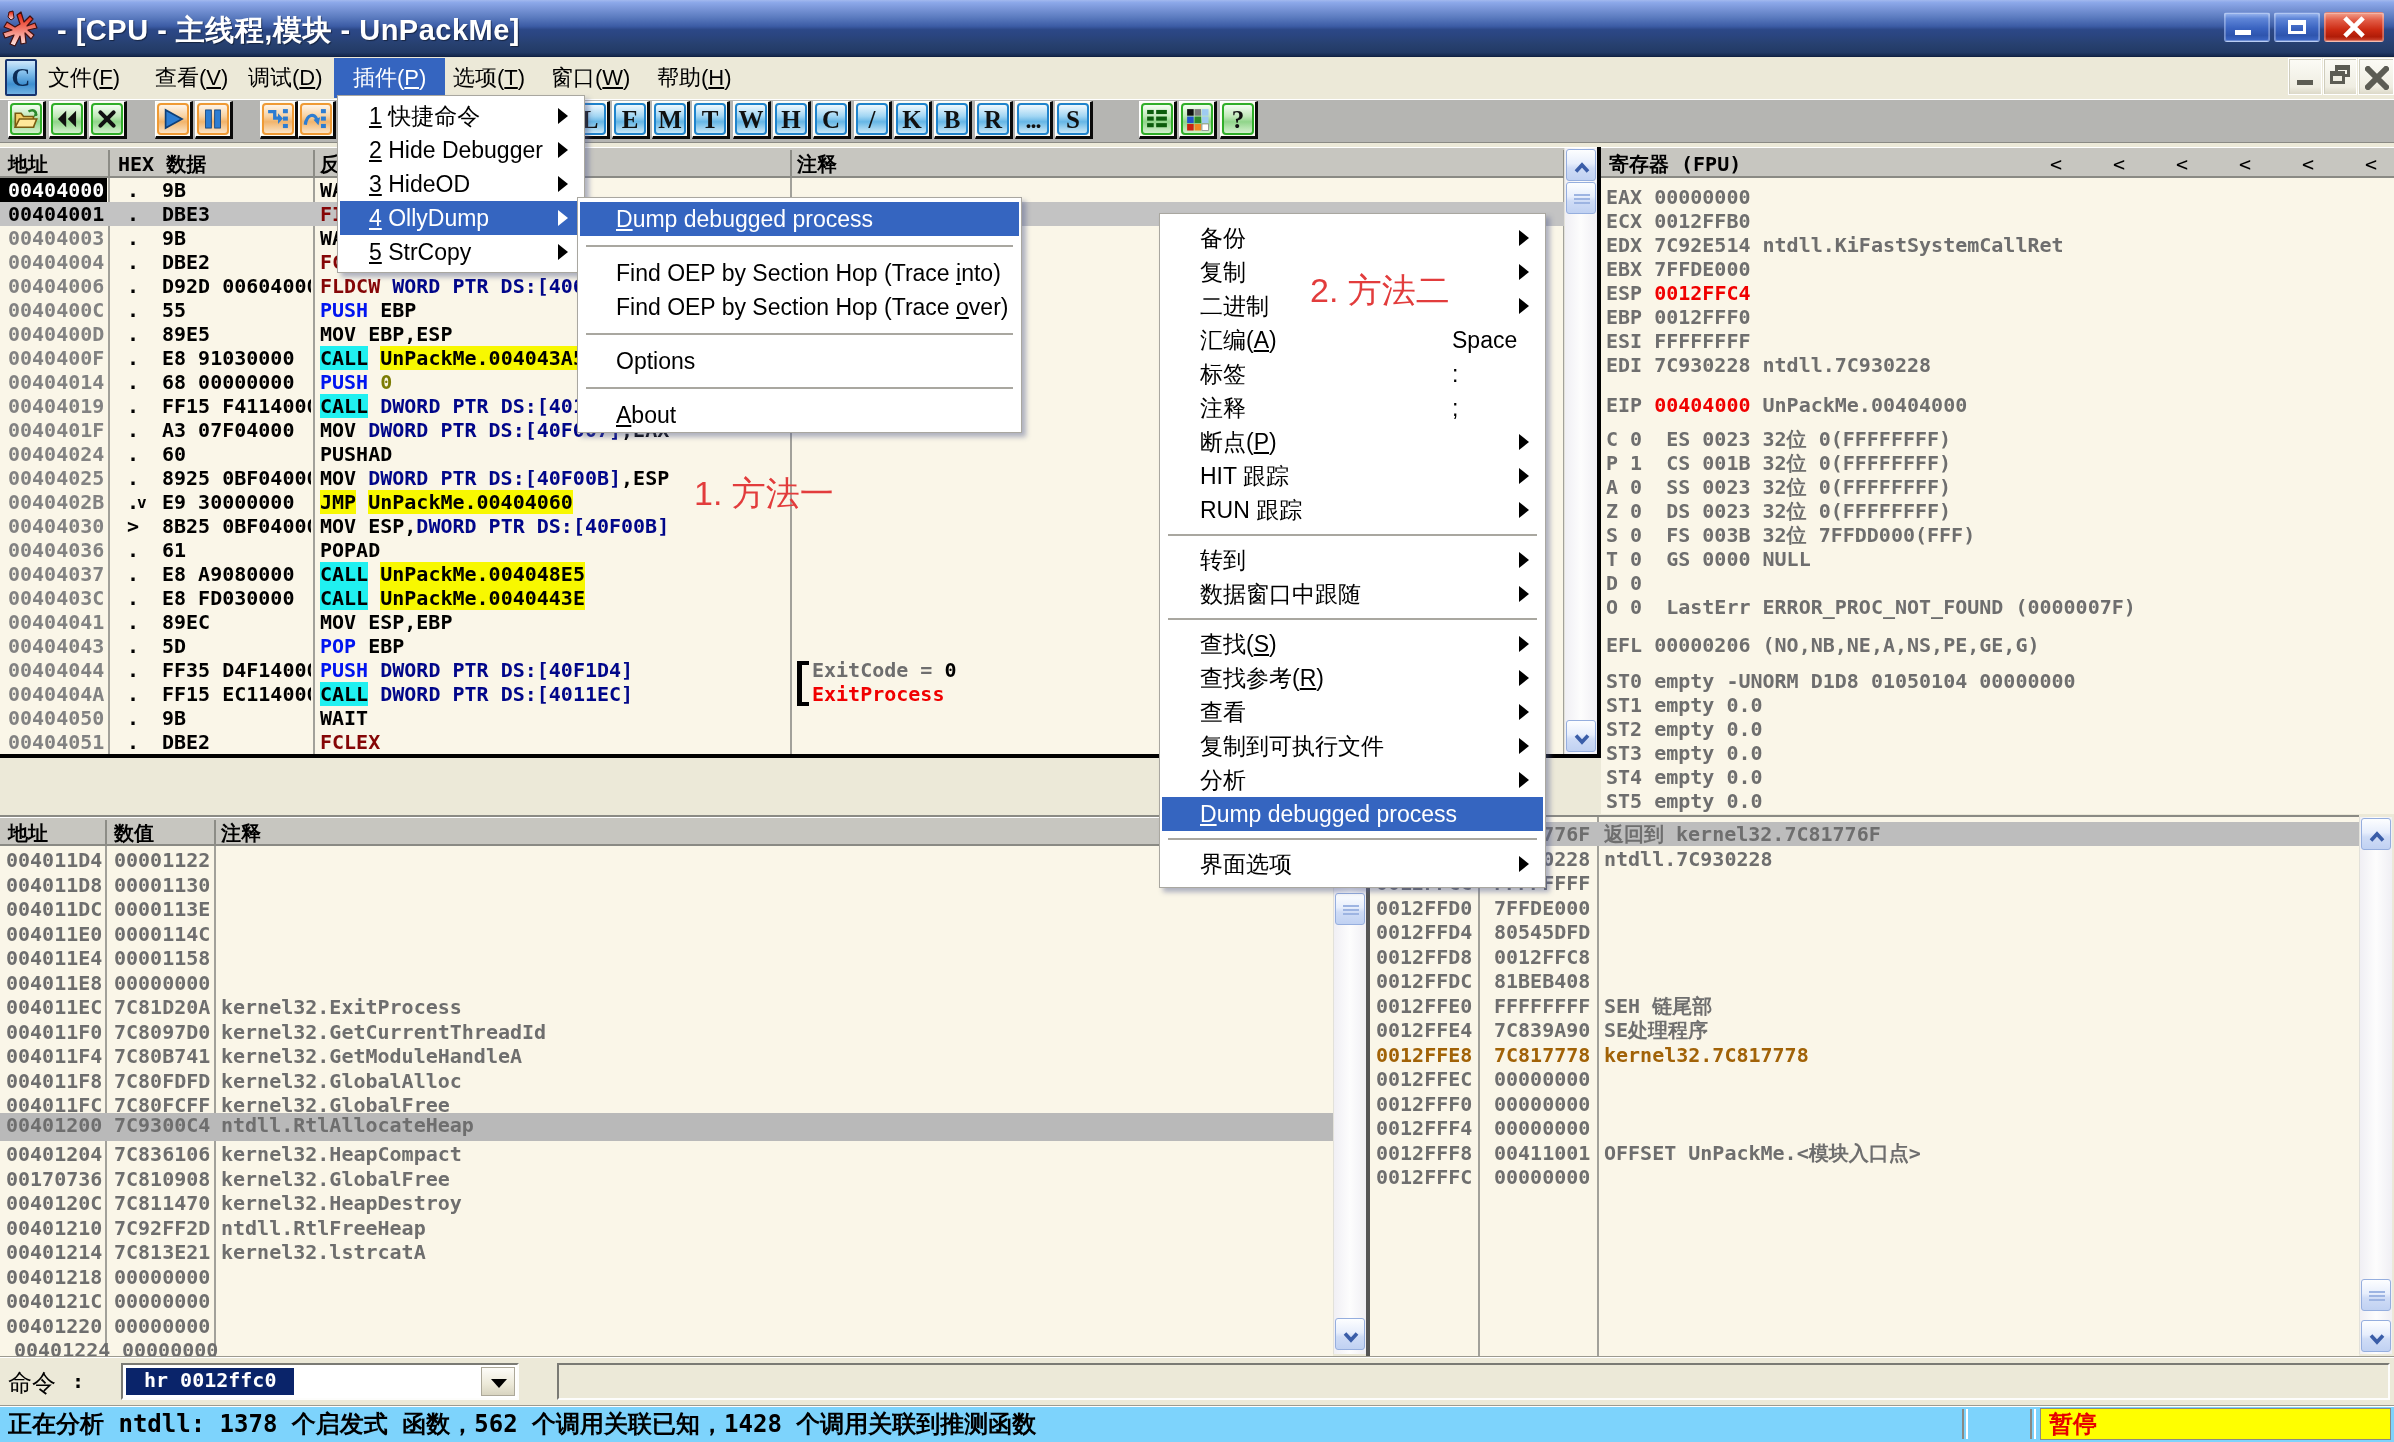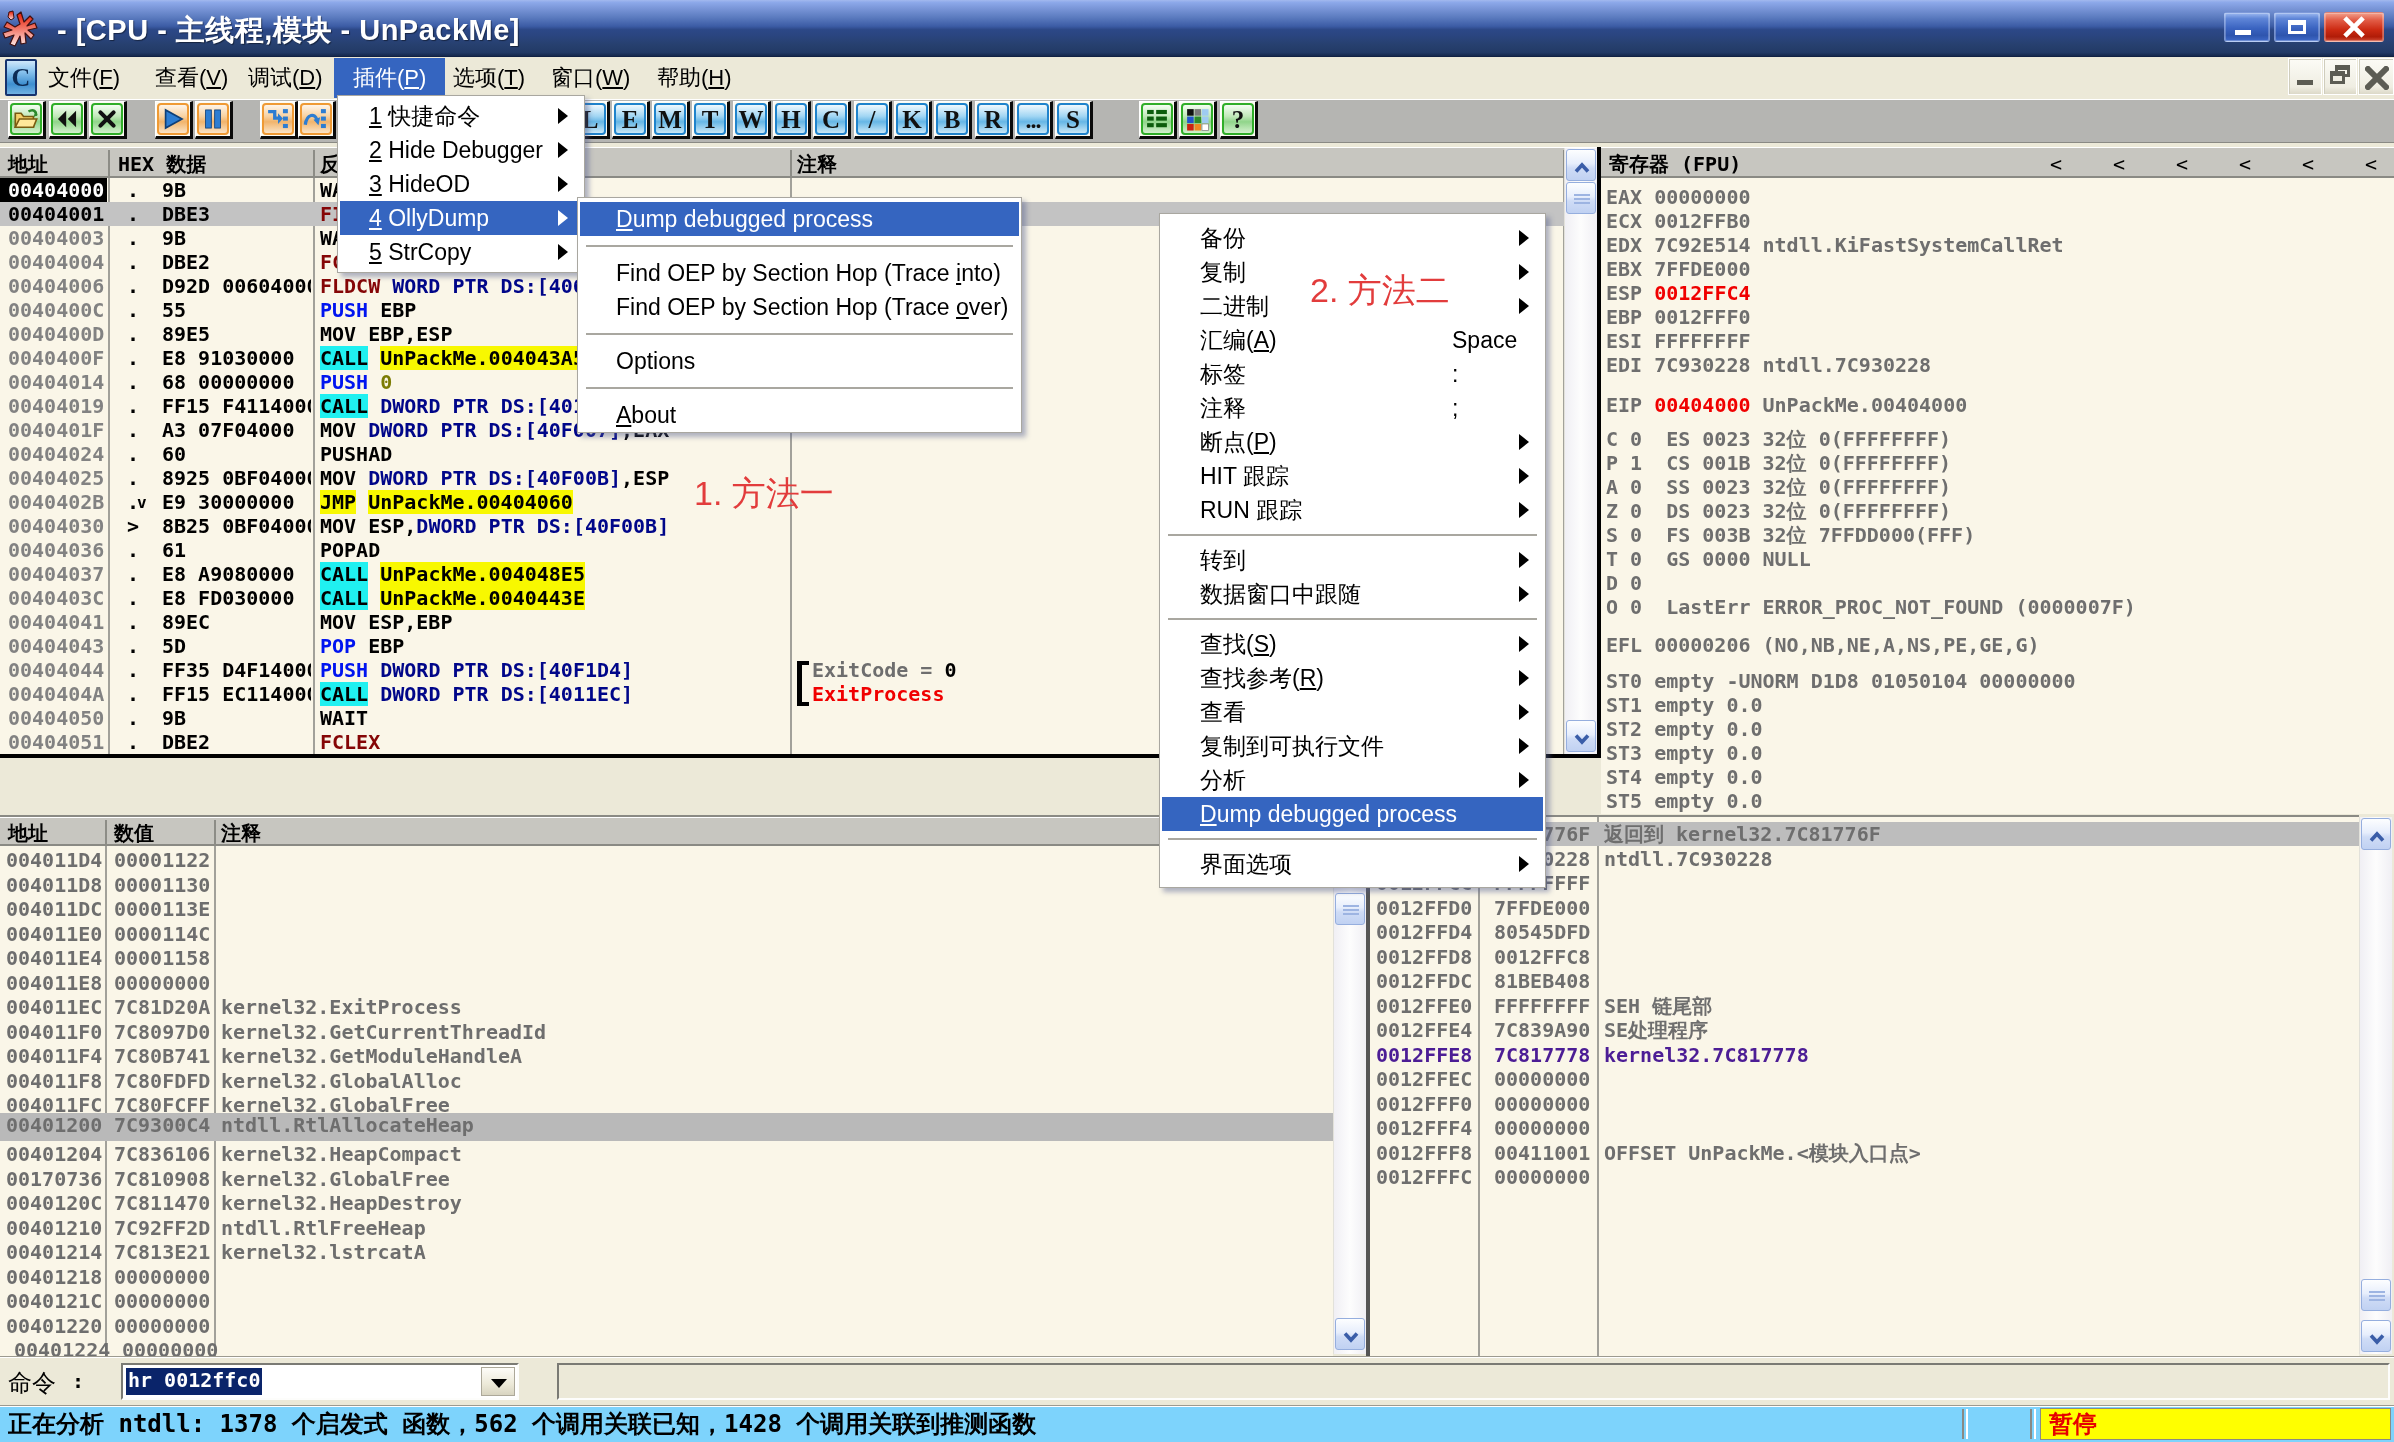--- a/index.html
+++ b/index.html
@@ -52,21 +52,21 @@
   .cy{color:#000;background:#20f0f0}.yl{color:#000;background:#f8f800}
   
   .sb { position:absolute; background:linear-gradient(90deg,#f0eff4 0%,#fdfdfd 50%,#f0eff4 100%); border-left:1px solid #e2e1da; }
   .sb-btn { position:absolute; left:1px; width:30px; height:32px; border:1px solid #95aede; border-radius:3px;
     background:linear-gradient(180deg,#fdfeff 0%,#e7eefc 45%,#cfdcf6 60%,#c0d1f2 100%); }
   .sb-arrow { position:absolute; left:6px; top:10px; width:18px; height:12px; }
   .sb-grip { position:absolute; left:7px; width:16px; height:2px; background:#9db4e2; box-shadow:0 4px 0 #9db4e2, 0 8px 0 #9db4e2; }
   
   #cmdrow { left:0; top:1356px; width:2394px; height:49px; background:#ece9d8; border-top:1px solid #9c9a90; box-shadow:inset 0 1px 0 #fff; }
   #combo { left:121px; top:6px; width:398px; height:37px; background:#fff; border-top:2px solid #7a7a74; border-left:2px solid #7a7a74; border-bottom:2px solid #fdfdfb; border-right:2px solid #fdfdfb; }
-  #combo-sel { position:absolute; left:3px; top:3px; height:27px; background:#0a246a; color:#fff; padding:0 2px; }
+  #combo-sel { position:absolute; left:3px; top:3px; height:27px; background:#0a246a; color:#fff; padding:0 18px; }
   #combo-btn { position:absolute; right:2px; top:2px; width:34px; height:29px; background:linear-gradient(180deg,#fdfcf8,#ece9d8 60%,#d8d4c0); border:1px solid #aca899; }
   #combo-btn .tri { position:absolute; left:9px; top:11px; width:0; height:0; border-left:8px solid transparent; border-right:8px solid transparent; border-top:9px solid #000; }
   #cmd-field2 { left:557px; top:6px; width:1833px; height:37px; background:#ece9d8; border-top:2px solid #7a7a74; border-left:2px solid #7a7a74; border-bottom:2px solid #fdfdfb; border-right:2px solid #fdfdfb; }
   #statusbar { left:0; top:1405px; width:2394px; height:37px; background:#7dd3fc; border-top:1px solid #9c9a90; box-shadow:inset 0 1px 0 #fff; }
   #status-text { left:8px; top:4px; font-size:24px; line-height:29px; color:#000; font-family:"DejaVu Sans Mono",monospace; font-weight:bold; }
   .status-notch { position:absolute; top:3px; width:6px; height:30px; border-left:2px solid #8a8a84; border-right:2px solid #fff; }
   #status-pause { left:2040px; top:2px; width:351px; height:32px; background:#ffff00; border:1px solid #8a8a84; color:#e60000; font-size:24px; line-height:30px; padding-left:8px; font-weight:bold; }
   
   .menu { position:absolute; background:#fff; border:1px solid #a9a7a0; box-shadow:4px 4px 5px rgba(80,90,140,.45); z-index:90; }
   .mitem { position:absolute; left:2px; right:2px; height:34px; line-height:34px; font-size:23px; color:#000; white-space:nowrap; }
@@ -413,21 +413,21 @@
     <div class="vsep" style="left: 227px; top: 0px; height: 539px; opacity: 0.8;"></div>
     <div class="row mono" style="top: 5px; height: 24px; color: rgb(110, 110, 110); background: rgb(189, 189, 189);"><span style="position: absolute; left: 6px;">0012FFC4</span><span style="position: absolute; left: 124px;">7C81776F</span><span style="position: absolute; left: 234px;">返回到 kernel32.7C81776F</span></div>
     <div class="row mono" style="top: 29.5px; height: 24px; color: rgb(110, 110, 110);"><span style="position: absolute; left: 6px;">0012FFC8</span><span style="position: absolute; left: 124px;">7C930228</span><span style="position: absolute; left: 234px;">ntdll.7C930228</span></div>
     <div class="row mono" style="top: 54px; height: 24px; color: rgb(110, 110, 110);"><span style="position: absolute; left: 6px;">0012FFCC</span><span style="position: absolute; left: 124px;">FFFFFFFF</span></div>
     <div class="row mono" style="top: 78.5px; height: 24px; color: rgb(110, 110, 110);"><span style="position: absolute; left: 6px;">0012FFD0</span><span style="position: absolute; left: 124px;">7FFDE000</span></div>
     <div class="row mono" style="top: 103px; height: 24px; color: rgb(110, 110, 110);"><span style="position: absolute; left: 6px;">0012FFD4</span><span style="position: absolute; left: 124px;">80545DFD</span></div>
     <div class="row mono" style="top: 127.5px; height: 24px; color: rgb(110, 110, 110);"><span style="position: absolute; left: 6px;">0012FFD8</span><span style="position: absolute; left: 124px;">0012FFC8</span></div>
     <div class="row mono" style="top: 152px; height: 24px; color: rgb(110, 110, 110);"><span style="position: absolute; left: 6px;">0012FFDC</span><span style="position: absolute; left: 124px;">81BEB408</span></div>
     <div class="row mono" style="top: 176.5px; height: 24px; color: rgb(110, 110, 110);"><span style="position: absolute; left: 6px;">0012FFE0</span><span style="position: absolute; left: 124px;">FFFFFFFF</span><span style="position: absolute; left: 234px;">SEH 链尾部</span></div>
     <div class="row mono" style="top: 201px; height: 24px; color: rgb(110, 110, 110);"><span style="position: absolute; left: 6px;">0012FFE4</span><span style="position: absolute; left: 124px;">7C839A90</span><span style="position: absolute; left: 234px;">SE处理程序</span></div>
-    <div class="row mono" style="top: 225.5px; height: 24px; color: #4c1d95;"><span style="position: absolute; left: 6px;">0012FFE8</span><span style="position: absolute; left: 124px;">7C817778</span><span style="position: absolute; left: 234px;">kernel32.7C817778</span></div>
+    <div class="row mono" style="top: 225.5px; height: 24px; color: #a16207;"><span style="position: absolute; left: 6px;">0012FFE8</span><span style="position: absolute; left: 124px;">7C817778</span><span style="position: absolute; left: 234px;">kernel32.7C817778</span></div>
     <div class="row mono" style="top: 250px; height: 24px; color: rgb(110, 110, 110);"><span style="position: absolute; left: 6px;">0012FFEC</span><span style="position: absolute; left: 124px;">00000000</span></div>
     <div class="row mono" style="top: 274.5px; height: 24px; color: rgb(110, 110, 110);"><span style="position: absolute; left: 6px;">0012FFF0</span><span style="position: absolute; left: 124px;">00000000</span></div>
     <div class="row mono" style="top: 299px; height: 24px; color: rgb(110, 110, 110);"><span style="position: absolute; left: 6px;">0012FFF4</span><span style="position: absolute; left: 124px;">00000000</span></div>
     <div class="row mono" style="top: 323.5px; height: 24px; color: rgb(110, 110, 110);"><span style="position: absolute; left: 6px;">0012FFF8</span><span style="position: absolute; left: 124px;">00411001</span><span style="position: absolute; left: 234px;">OFFSET UnPackMe.&lt;模块入口点&gt;</span></div>
     <div class="row mono" style="top: 348px; height: 24px; color: rgb(110, 110, 110);"><span style="position: absolute; left: 6px;">0012FFFC</span><span style="position: absolute; left: 124px;">00000000</span></div>
   </div>
 
 <div id="cmdrow" class="abs">
   <span class="abs" style="left:8px;top:10px;font-size:24px;">命令</span>
   <span class="abs mono" style="left:72px;top:12px;">:</span>

